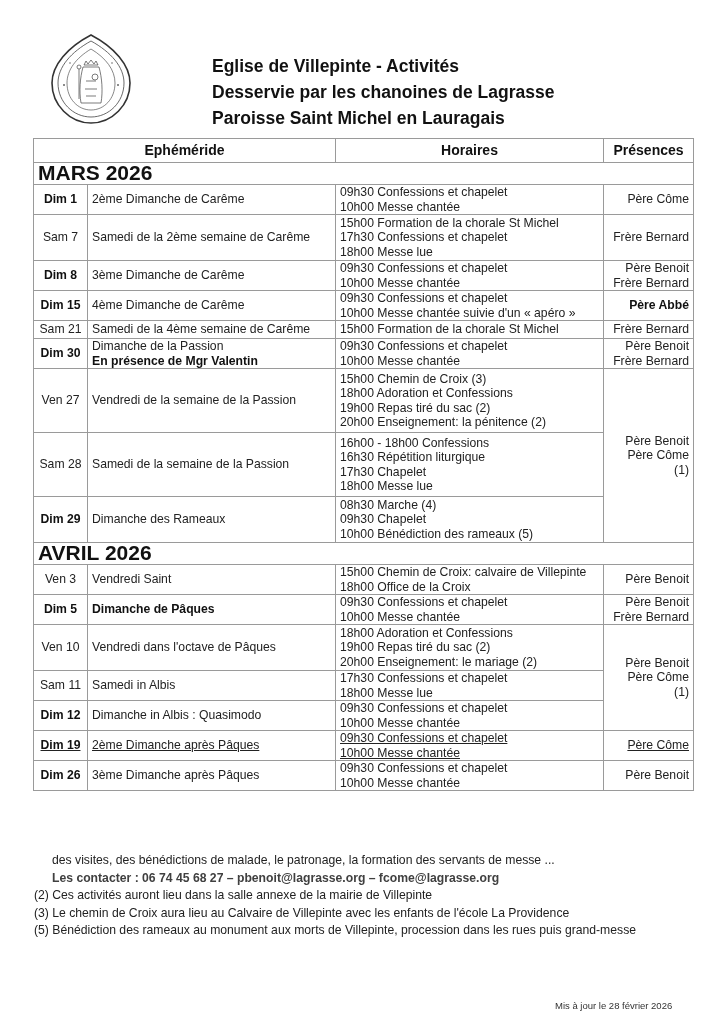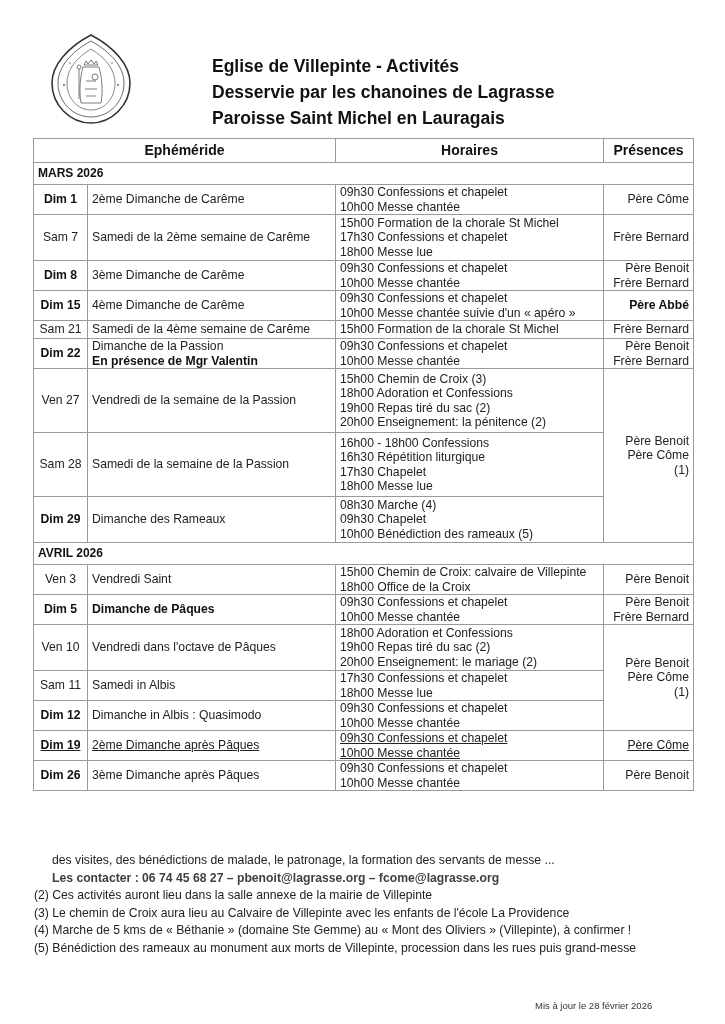--- a/index.html
+++ b/index.html
@@ -2,32 +2,32 @@
 <html><head>
 <meta charset="utf-8">
 <style>
   html, body { margin:0; padding:0; background:#fff; }
   body { width:725px; height:1024px; position:relative; overflow:hidden; font-family:"DejaVu Sans Condensed","DejaVu Sans", sans-serif; color:#1a1a1a; }
   .seal { position:absolute; left:50px; top:33px; width:82px; height:92px; }
   .titles { position:absolute; left:212px; top:40px; width:440px; text-align:left; font-family:"Liberation Sans", sans-serif; font-weight:bold; font-size:17.5px; line-height:26px; color:#111;margin-top:13px; }
   table.sched { position:absolute; left:33px; top:138px; width:660px; border-collapse:collapse; font-family:"Liberation Sans", sans-serif; font-size:12.2px; color:#222; table-layout:fixed; }
   table.sched td, table.sched th { border:1px solid #9a9a9a; padding:0 4px; vertical-align:middle; line-height:14.3px; }
   table.sched th { font-size:14px; font-weight:bold; height:23px; text-align:center; color:#111;margin-top:42px; }
-  td.month { font-weight:bold; font-size:12px; height:21px; padding-left:14px; color:#111; }
+  td.month { font-weight:bold; font-size:21px; height:21px; padding-left:14px; color:#111; }
   td.day { text-align:center; white-space:nowrap; }
   td.day.b { font-weight:bold; color:#111; }
   td.desc .b { font-weight:bold; color:#111; }
   td.desc.b { font-weight:bold; color:#111; }
   td.hor div { white-space:nowrap; }
   td.pres { text-align:right; }
   td.pres.b { font-weight:bold; color:#111; }
   .notes { position:absolute; left:34px; top:852px; width:670px; font-family:"Liberation Sans", sans-serif; font-size:12.2px; line-height:17.6px; color:#222; }
   .notes .indent { padding-left:18px; }
   .notes .contact { padding-left:18px; font-weight:bold; color:#404040; }
-  .updated { position:absolute; left:535px; top:1000px; font-family:"Liberation Sans", sans-serif; font-size:9.5px; color:#333; }
+  .updated { position:absolute; left:555px; top:1000px; font-family:"Liberation Sans", sans-serif; font-size:9.5px; color:#333; }
 </style>
 </head>
 <body>
 
 <svg class="seal" viewBox="0 0 82 92">
   <path d="M41 2 C 64 14, 80 32, 80 50 C 80 72, 62 90, 41 90 C 20 90, 2 72, 2 50 C 2 32, 18 14, 41 2 Z" fill="none" stroke="#333" stroke-width="1.6"></path>
   <path d="M41 8 C 61 19, 74 34, 74 50 C 74 69, 59 84, 41 84 C 23 84, 8 69, 8 50 C 8 34, 21 19, 41 8 Z" fill="none" stroke="#444" stroke-width="0.8"></path>
   <path d="M41 16 C 56 25, 65 37, 65 50 C 65 66, 54 77, 41 77 C 28 77, 17 66, 17 50 C 17 37, 26 25, 41 16 Z" fill="none" stroke="#555" stroke-width="0.7"></path>
   <g stroke="#444" stroke-width="0.7" fill="none">
     <path d="M34 32 l2 -4 l2 3 l3 -4 l3 4 l2 -3 l2 4 z"></path>
@@ -127,21 +127,21 @@
           <div>Samedi de la 4ème semaine de Carême</div>
         </td>
         <td class="hor">
           <div>15h00 Formation de la chorale St Michel</div>
         </td>
         <td class="pres">
           <div>Frère Bernard</div>
         </td>
       </tr>
       <tr style="height: 30px;">
-        <td class="day b">Dim 22</td>
+        <td class="day b">Dim 30</td>
         <td class="desc">
           <div>Dimanche de la Passion</div>
           <div class="b">En présence de Mgr Valentin</div>
         </td>
         <td class="hor">
           <div>09h30 Confessions et chapelet</div>
           <div>10h00 Messe chantée</div>
         </td>
         <td class="pres">
           <div>Père Benoit</div>
@@ -281,17 +281,16 @@
         </td>
       </tr>
     </tbody>
 </table>
 
 <div class="notes">
   <div class="indent">des visites, des bénédictions de malade, le patronage, la formation des servants de messe ...</div>
   <div class="contact">Les contacter : 06 74 45 68 27 – pbenoit@lagrasse.org – fcome@lagrasse.org</div>
   <div>(2) Ces activités auront lieu dans la salle annexe de la mairie de Villepinte</div>
   <div>(3) Le chemin de Croix aura lieu au Calvaire de Villepinte avec les enfants de l'école La Providence</div>
-  <div>(4) Marche de 5 kms de « Béthanie » (domaine Ste Gemme) au « Mont des Oliviers » (Villepinte), à confirmer !</div>
   <div>(5) Bénédiction des rameaux au monument aux morts de Villepinte, procession dans les rues puis grand-messe</div>
 </div>
 
 <div class="updated">Mis à jour le 28 février 2026</div>
 
 </body></html>

